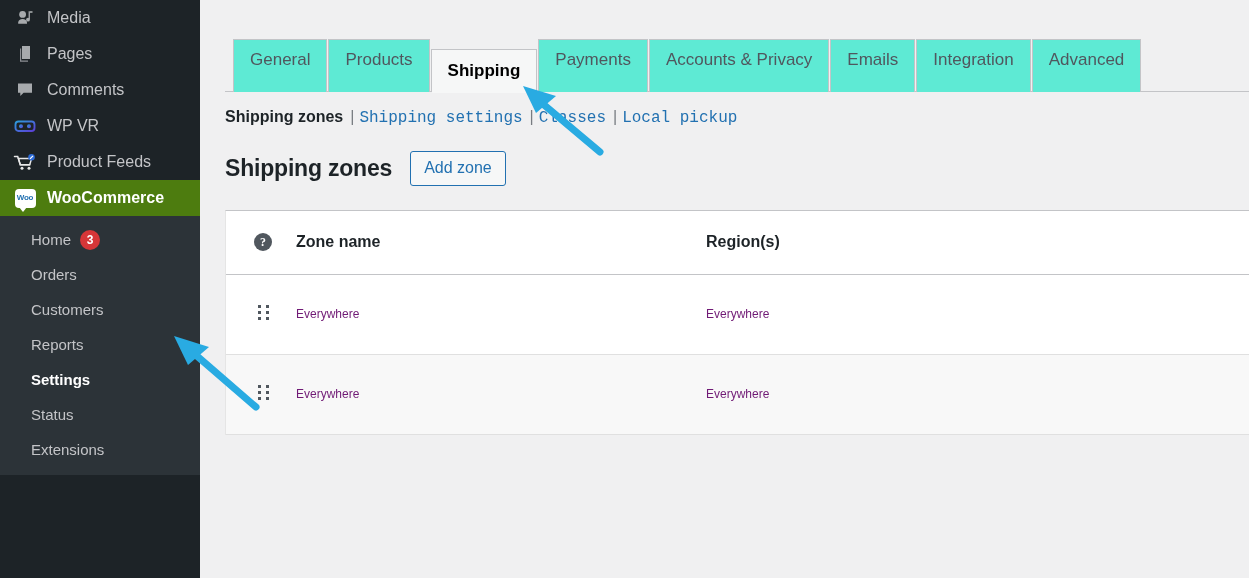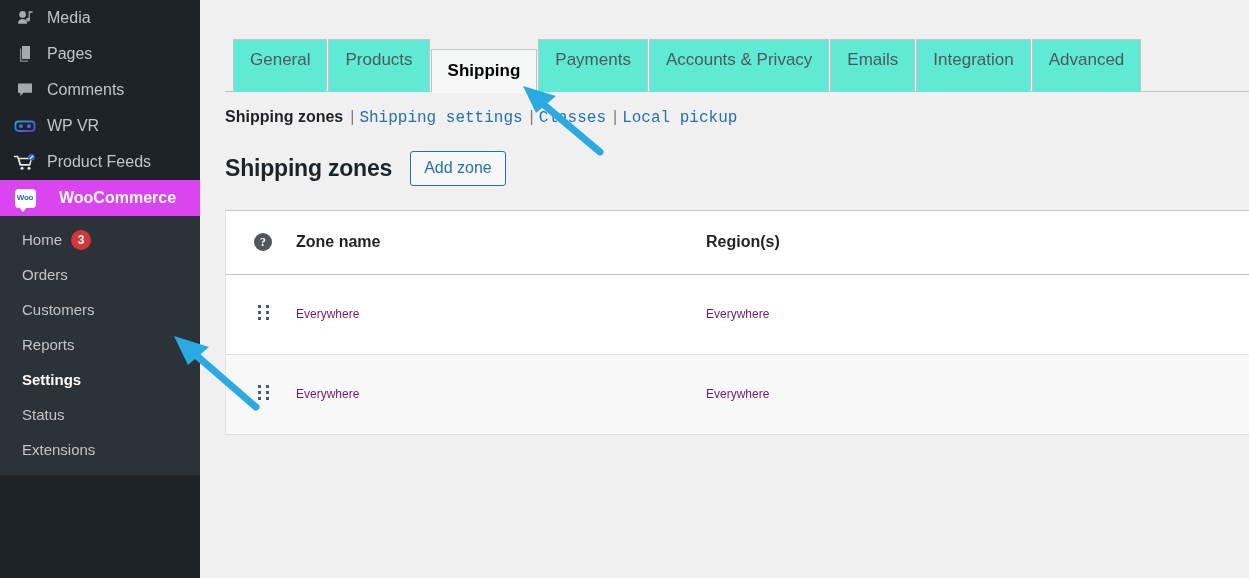--- a/index.html
+++ b/index.html
@@ -47,24 +47,23 @@
     min-width: 30px;
     height: 26px;
     display: flex;
     align-items: center;
     justify-content: center;
     margin-right: 7px;
   }
   .menu-item .m-label { white-space: nowrap; }
 
   .menu-item.current {
-    background: #d946ef;
+    background: #4d7c0f;
     color: #fff;
     font-weight: 700;
-    gap: 12px;
   }
   .menu-item.current .m-label { color: #fff; }
 
   
   .menu-item.current::after {
     content: "";
     position: absolute;
     right: -8px;
     top: 50%;
     transform: translateY(-50%);
@@ -73,21 +72,21 @@
     border-bottom: 8px solid transparent;
     border-right: 8px solid #f0f0f1;
   }
 
   
   #submenu { background: #2c3338; padding: 6px 0 8px 0; }
   .submenu-item {
     display: flex;
     align-items: center;
     height: 35px;
-    padding-left: 22px;
+    padding-left: 31px;
     color: #c3c4c7;
     font-size: 15px;
     cursor: pointer;
     white-space: nowrap;
   }
   .submenu-item.active { color: #fff; font-weight: 700; }
 
   .badge {
     display: inline-flex;
     align-items: center;

